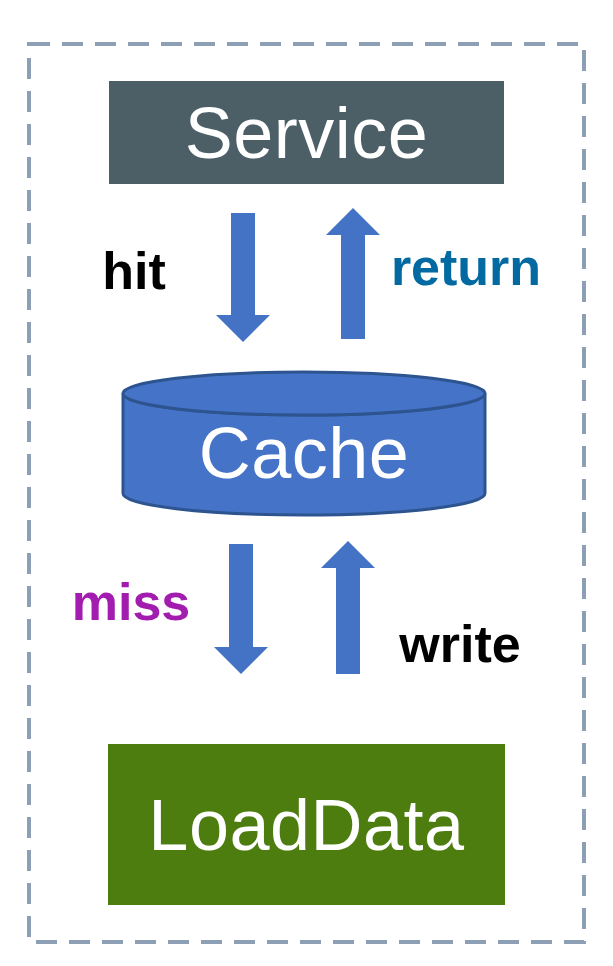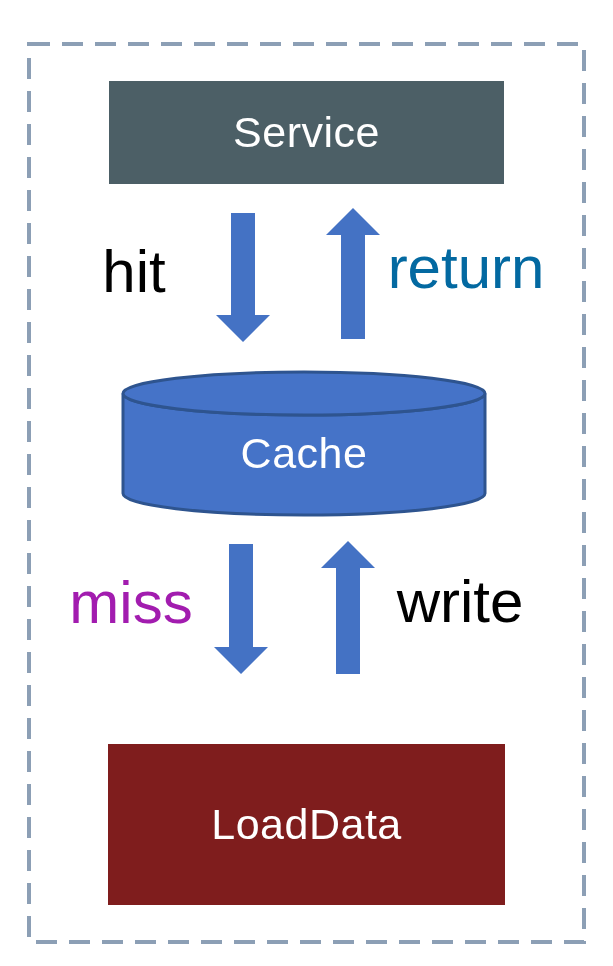--- a/index.html
+++ b/index.html
@@ -17,39 +17,39 @@
     width: 613px; height: 966px;
   }
   .node {
     position: absolute;
     display: flex;
     align-items: center;
     justify-content: center;
   }
   .node-label {
     color: #ffffff;
-    font-size: 43px;
+    font-size: 72px;
     font-weight: 400;
     letter-spacing: 0.5px;
     white-space: nowrap;
   }
   .service-node { left: 109px; top: 81px;  width: 395px; height: 103px; }
   .loaddata-node { left: 108px; top: 744px; width: 397px; height: 161px; }
   .cache-label-box { left: 124px; top: 408px; width: 360px; height: 90px; }
   .edge-label {
     position: absolute;
     transform: translate(-50%, -50%);
-    font-size: 60px;
-    font-weight: 400;
+    font-size: 52px;
+    font-weight: 700;
     white-space: nowrap;
   }
   .edge-hit    { left: 134px; top: 271px; }
   .edge-return { left: 466px; top: 267px; }
   .edge-miss   { left: 131px; top: 602px; }
-  .edge-write  { left: 460px; top: 601px; }
+  .edge-write  { left: 460px; top: 644px; }
 </style>
 </head>
 <body>
 
 <div class="canvas">
 
   <svg class="svg-layer" viewBox="0 0 613 966">
 
     <rect x="29" y="44" width="555" height="898" fill="none" stroke-width="4" stroke-dasharray="21 12" stroke="#8C9FB5"></rect>
 
@@ -67,21 +67,21 @@
   </svg>
 
   <div class="node service-node" style="background-color: rgb(76, 95, 102);">
     <span class="node-label" style="color: rgb(255, 255, 255);">Service</span>
   </div>
 
   <div class="node cache-label-box">
     <span class="node-label" style="color: rgb(255, 255, 255);">Cache</span>
   </div>
 
-  <div class="node loaddata-node" style="background-color: #7f1d1d;">
+  <div class="node loaddata-node" style="background-color: #4d7c0f;">
     <span class="node-label" style="color: rgb(255, 255, 255);">LoadData</span>
   </div>
 
   <span class="edge-label edge-hit" style="color: rgb(0, 0, 0);">hit</span>
   <span class="edge-label edge-return" style="color: #0369a1;">return</span>
   <span class="edge-label edge-miss" style="color: #a21caf;">miss</span>
   <span class="edge-label edge-write" style="color: rgb(0, 0, 0);">write</span>
 
 </div>
 

